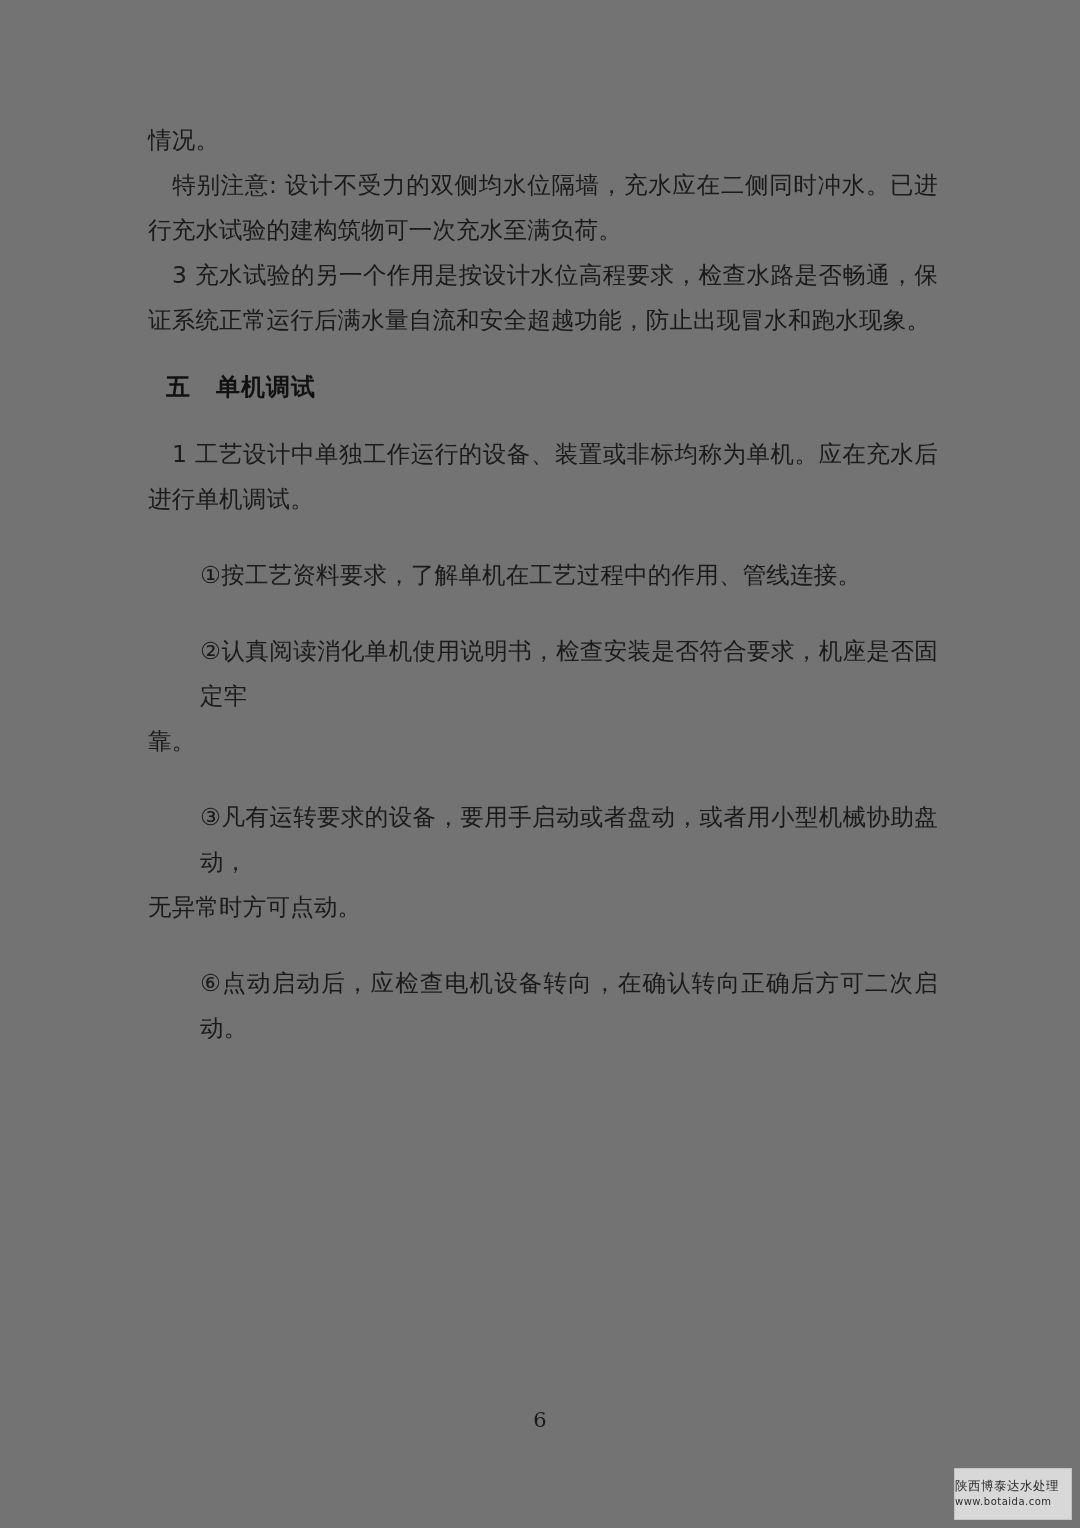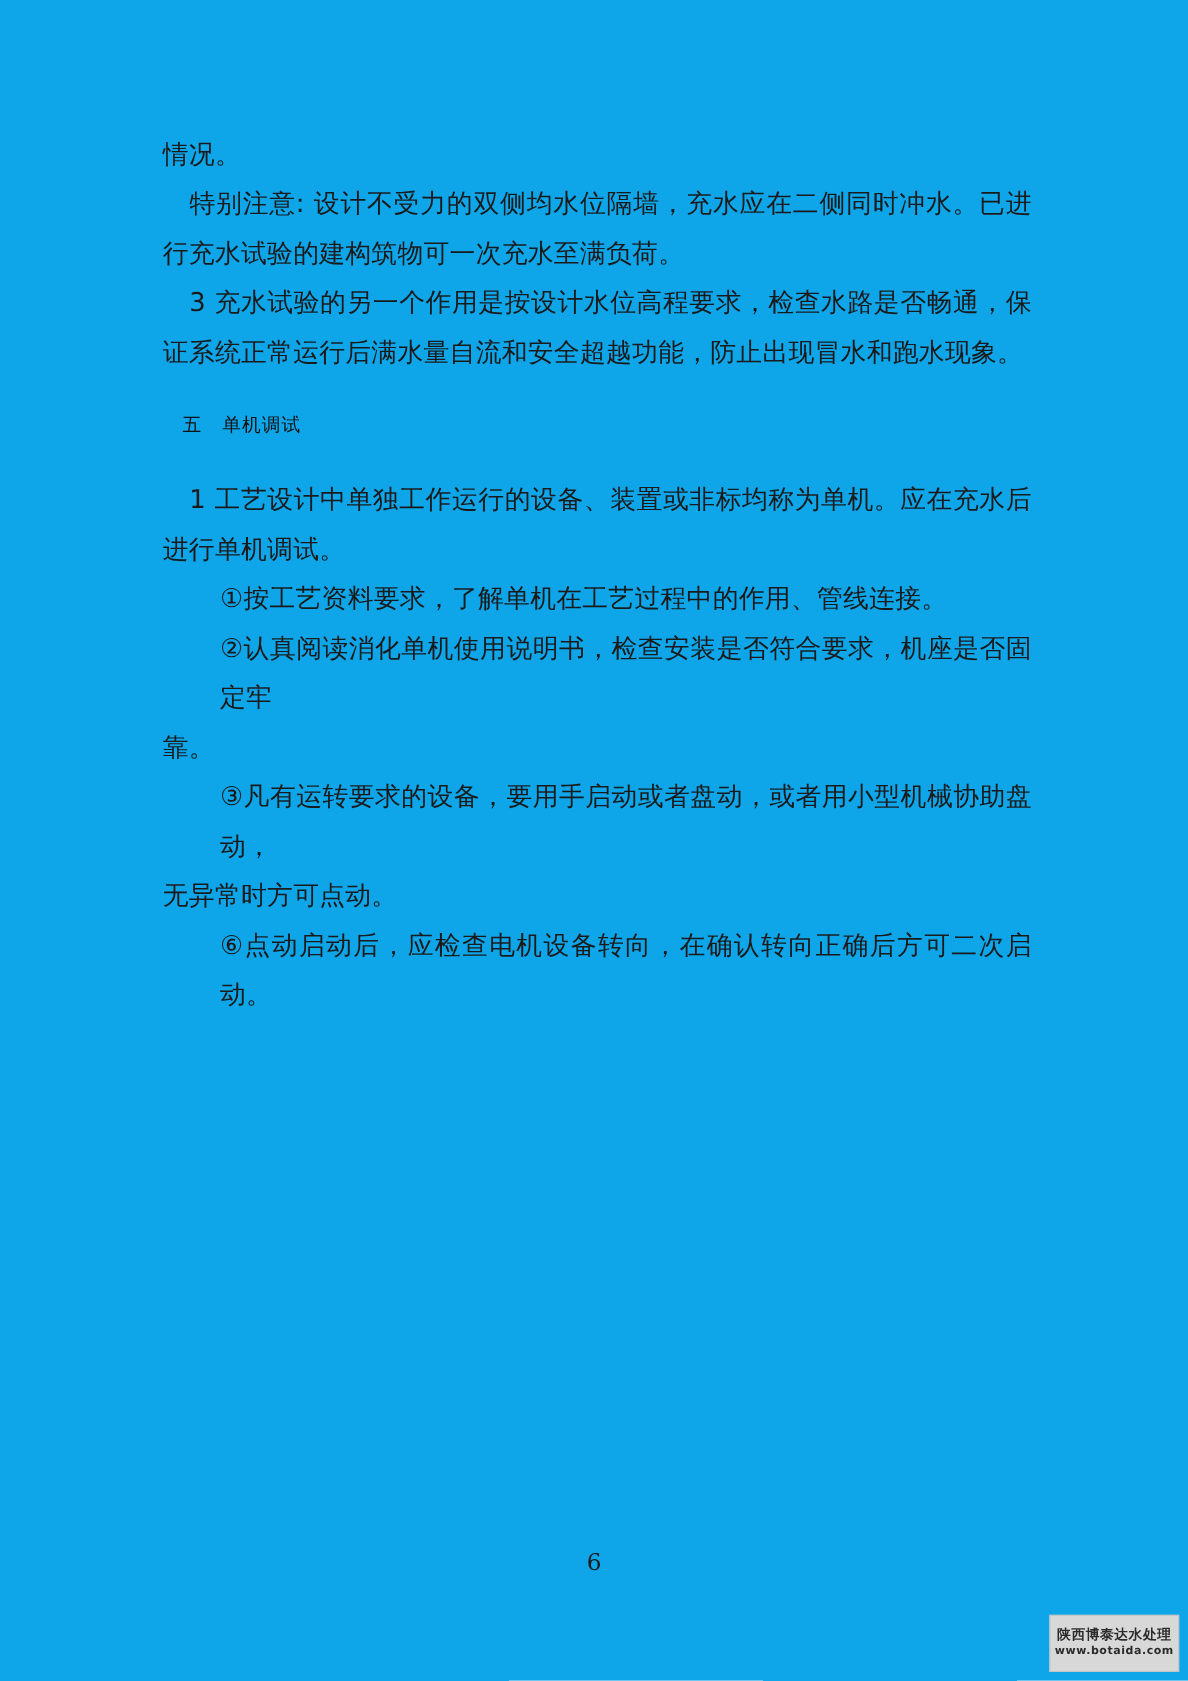--- a/index.html
+++ b/index.html
@@ -7,46 +7,46 @@
     padding: 0;
     background: #ffffff;
   }
   body {
     font-family: "DejaVu Sans", "Liberation Sans", sans-serif;
   }
   .page {
     position: relative;
     width: 1080px;
     height: 1528px;
-    background: #0ea5e9;
+    background: #737373;
     overflow: hidden;
     box-sizing: border-box;
   }
   .content {
     position: absolute;
     left: 148px;
     top: 118px;
     width: 790px;
   }
   .para {
     font-family: "DejaVu Sans", "Liberation Sans", sans-serif;
     font-size: 23.5px;
     line-height: 45px;
     color: #1a1a1a;
     text-align: justify;
     margin: 0 0 0 0;
     letter-spacing: 0.2px;
   }
   .indent1 { text-indent: 0; }
-  .indent2 { padding-left: 52px; text-indent: 0; }
+  .indent2 { padding-left: 52px; text-indent: 0; margin-top: 31px; }
   .indent-hang { padding-left: 0; }
   .heading {
     font-family: "DejaVu Sans", "Liberation Sans", sans-serif;
-    font-size: 17px;
-    font-weight: normal;
+    font-size: 24px;
+    font-weight: bold;
     color: #111111;
     line-height: 45px;
     margin: 0;
     padding-left: 18px;
     letter-spacing: 1px;
   }
   .gap-med { height: 22px; }
   .pagenum {
     position: absolute;
     left: 0;
@@ -60,24 +60,23 @@
   .watermark {
     position: absolute;
     right: 8px;
     bottom: 8px;
     width: 118px;
     height: 52px;
     background: #d8d8d8;
     border: 1px solid #c4c4c4;
     display: flex;
     flex-direction: column;
-    align-items: center;
+    align-items: flex-start;
     justify-content: center;
     box-sizing: border-box;
-    font-weight: bold;
   }
   .watermark .wm-line1 {
     font-size: 12.5px;
     color: #2b2b2b;
     line-height: 16px;
     letter-spacing: 0.5px;
   }
   .watermark .wm-line2 {
     font-size: 10px;
     color: #2b2b2b;

